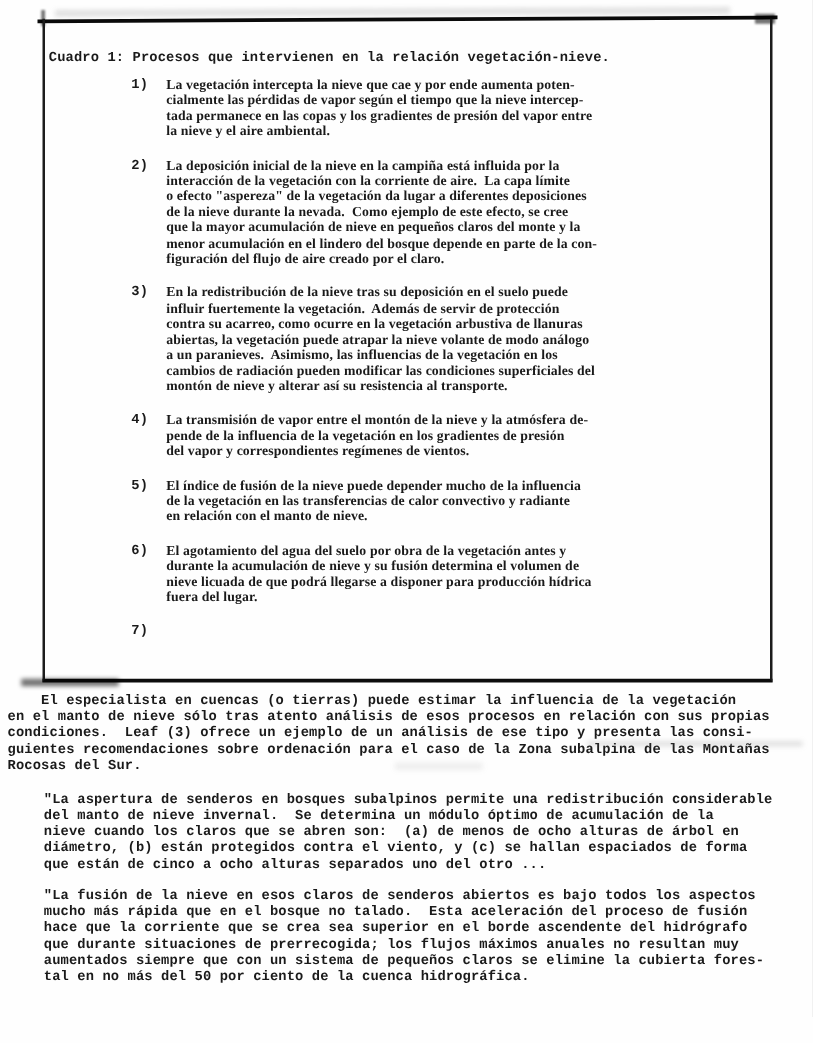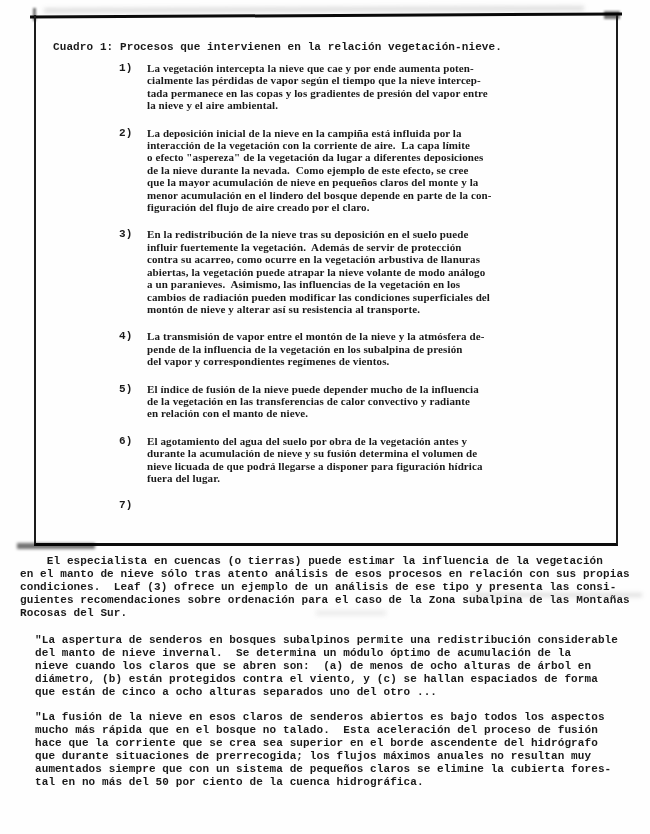--- a/index.html
+++ b/index.html
@@ -42,21 +42,20 @@
   .blob.smear-bl  { left: 17px;  top: 543px; width: 78px; height: 6px; filter: blur(1.5px); }
 
   .cuadro-box {
     position: absolute;
     left: 34px; top: 15px;
     width: 584px; height: 531px;
     box-sizing: border-box;
     border-left: 2px solid #1c1c1c;
     border-right: 2px solid #1c1c1c;
     border-bottom: 3px solid #0c0c0c;
-    padding-left: 14px;
   }
   .box-title {
     margin: 26px 0 8px 3px;
     line-height: 13px;
     white-space: pre;
   }
   .item {
     display: flex;
     margin: 0 0 15px 69px;
     line-height: 12.4px;
@@ -67,21 +66,21 @@
     flex: 0 0 28px;
     white-space: pre;
   }
   .item-text { white-space: pre; font-family: Liberation Serif, serif; }
 
   .para {
     position: absolute;
     line-height: 13px;
     white-space: pre;
   }
-  .para.body-para { left: 20px;  top: 555px; }
+  .para.body-para { left: 6px;  top: 555px; }
   .para.quote-1   { left: 35px; top: 634px; }
   .para.quote-2   { left: 35px; top: 711px; }
 </style>
 </head>
 <body>
 
 <div class="page">
 
   <div class="streak top"></div>
   <div class="box-top-line"></div>
@@ -114,34 +113,34 @@
 influir fuertemente la vegetación.  Además de servir de protección
 contra su acarreo, como ocurre en la vegetación arbustiva de llanuras
 abiertas, la vegetación puede atrapar la nieve volante de modo análogo
 a un paranieves.  Asimismo, las influencias de la vegetación en los
 cambios de radiación pueden modificar las condiciones superficiales del
 montón de nieve y alterar así su resistencia al transporte.</div>
     </div>
     <div class="item">
       <div class="item-num">4)</div>
       <div class="item-text">La transmisión de vapor entre el montón de la nieve y la atmósfera de-
-pende de la influencia de la vegetación en los subalpina de presión
+pende de la influencia de la vegetación en los gradientes de presión
 del vapor y correspondientes regímenes de vientos.</div>
     </div>
     <div class="item">
       <div class="item-num">5)</div>
       <div class="item-text">El índice de fusión de la nieve puede depender mucho de la influencia
 de la vegetación en las transferencias de calor convectivo y radiante
 en relación con el manto de nieve.</div>
     </div>
     <div class="item">
       <div class="item-num">6)</div>
       <div class="item-text">El agotamiento del agua del suelo por obra de la vegetación antes y
 durante la acumulación de nieve y su fusión determina el volumen de
-nieve licuada de que podrá llegarse a disponer para figuración hídrica
+nieve licuada de que podrá llegarse a disponer para producción hídrica
 fuera del lugar.</div>
     </div>
     <div class="item">
       <div class="item-num">7)</div>
     </div>
   </div>
 
   <div class="blob smear-bl"></div>
 
   <div class="para body-para">    El especialista en cuencas (o tierras) puede estimar la influencia de la vegetación

